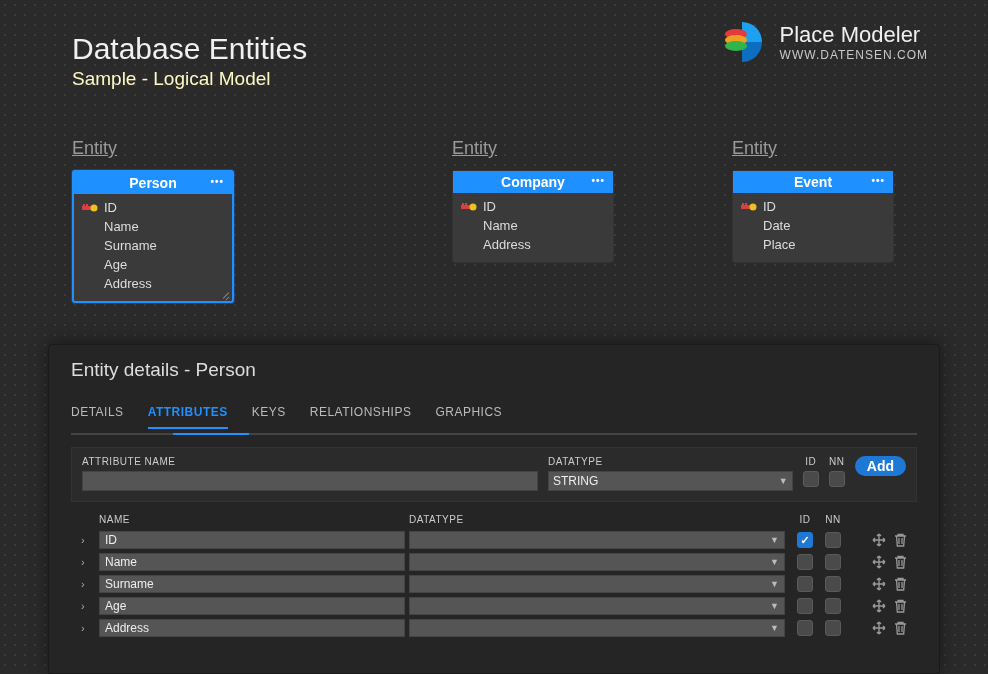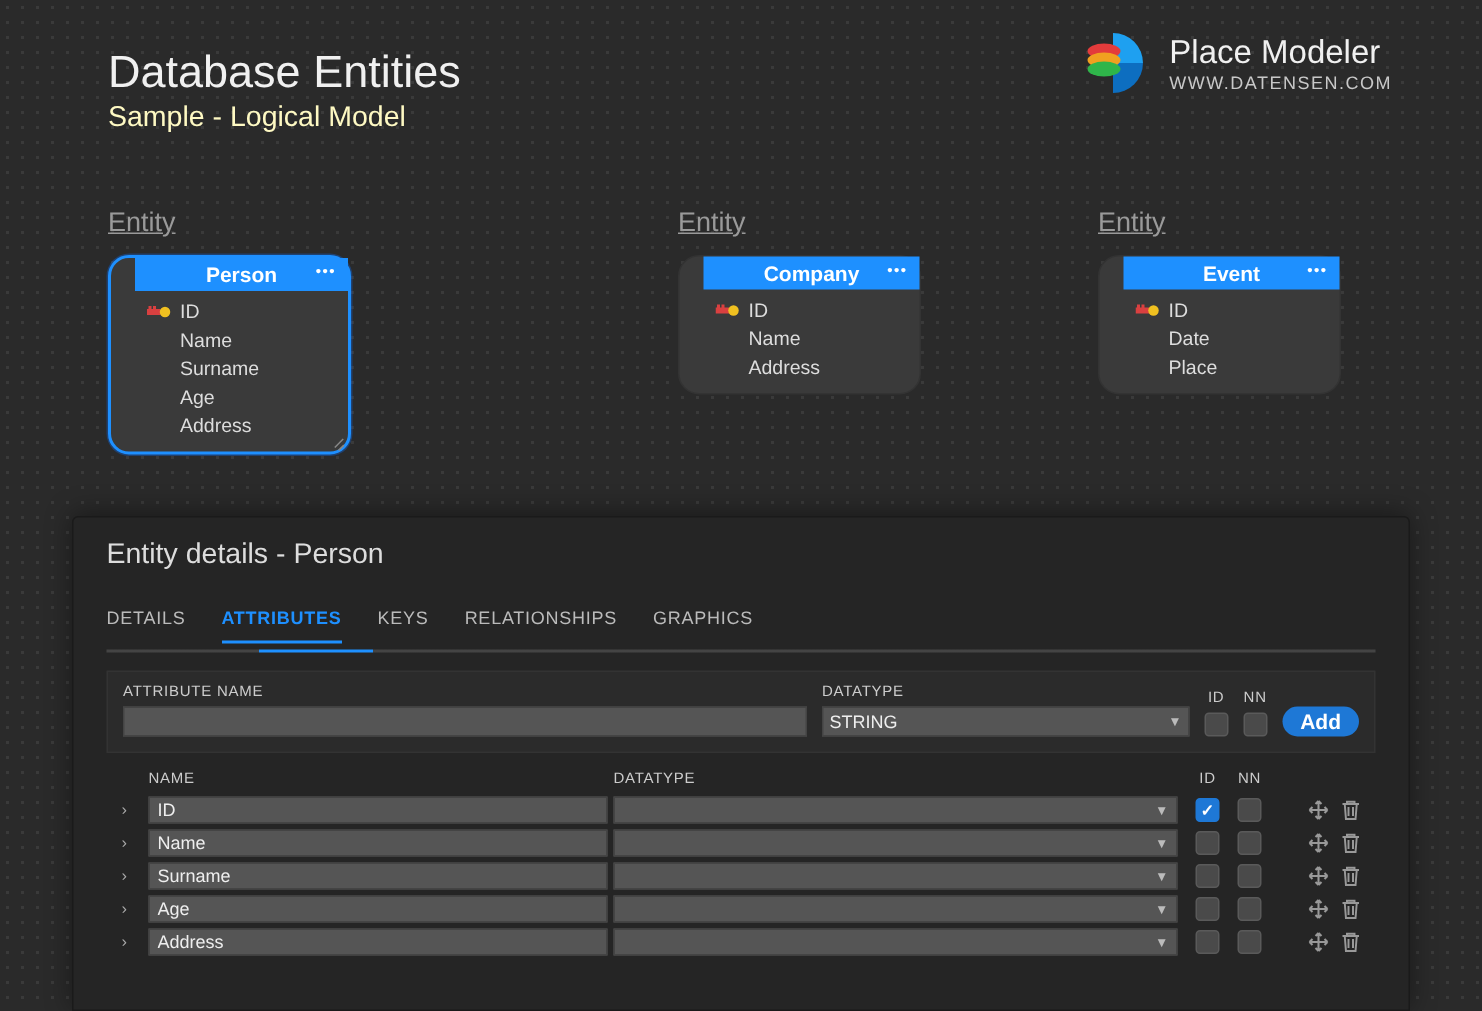--- a/index.html
+++ b/index.html
@@ -12,42 +12,42 @@
 }
 .header { position:absolute; left:72px; top:32px; }
 .header h1 { font-size:30px; font-weight:400; color:#f0f0f0; }
 .header .sub { font-size:19px; color:#fef9c3; margin-top:2px; }
 .brand { position:absolute; right:60px; top:18px; display:flex; align-items:center; gap:14px; }
 .brand-logo { width:48px; height:48px; border-radius:50%; position:relative; }
 .brand-text .btitle { font-size:22px; color:#f0f0f0; font-weight:400; }
 .brand-text .burl { font-size:12px; color:#c8c8c8; letter-spacing:1px; }
 
 .entity-label { position:absolute; font-size:18px; color:#9a9a9a;text-decoration:underline; }
-.entity-box { position:absolute; background:#3a3a3a; border:1px solid #333; border-radius:14px;padding-left:16px; }
+.entity-box { position:absolute; background:#3a3a3a; border:1px solid #333; border-radius:3px; }
 .entity-box.selected { border:2px solid #1e90ff; box-shadow:0 0 0 1px #0d6efd55; }
 .entity-header { background:#1e90ff; color:#fff; text-align:center; font-weight:700; font-size:14px; padding:3px 4px; position:relative; }
 .entity-menu { position:absolute; right:8px; top:4px; font-size:10px; letter-spacing:1px; color:#fff; cursor:pointer; }
 .entity-attrs { padding:4px 8px 8px; }
 .attr-row { display:flex; align-items:center; gap:6px; padding:2px 0; font-size:13px; color:#ddd; }
 .key-icon { width:16px; height:10px; display:inline-block; }
 .key-icon svg { display:block; }
 .resize-handle { position:absolute; right:2px; bottom:2px; width:10px; height:10px; }
 .resize-handle::before, .resize-handle::after { content:""; position:absolute; background:#888; height:1px; }
 .resize-handle::before { width:8px; transform:rotate(-45deg); right:0; bottom:3px; }
 .resize-handle::after { width:5px; transform:rotate(-45deg); right:0; bottom:0; }
 
 .panel { position:absolute; left:48px; bottom:0; right:48px; height:330px; background:#252525; border:1px solid #1a1a1a; border-radius:4px 4px 0 0; box-shadow:0 -2px 18px rgba(0,0,0,.4); }
 .panel-title { padding:14px 22px 10px; font-size:19px; color:#ddd; }
 .hr-rainbow { height:2px; margin:0 22px; background:linear-gradient(to right,#444 0 12%,#1e90ff 12% 21%,#444 21% 100%); }
 .tabs { display:flex; gap:24px; padding:10px 22px 4px;text-align:right; }
 .tab { font-size:12px; letter-spacing:.5px; color:#bbb; padding:4px 0 8px; cursor:pointer; }
 .tab.active { color:#1e90ff; border-bottom:2px solid #1e90ff; font-weight:600; }
 
 .attr-form { margin:12px 22px 6px; background:#2b2b2b; border:1px solid #333; padding:8px 10px 10px; }
-.form-row { display:flex; gap:10px; align-items:flex-end; }
+.form-row { display:flex; gap:10px; align-items:flex-start; }
 .form-col { display:flex; flex-direction:column; gap:4px; }
 .form-lbl { font-size:10px; letter-spacing:.5px; color:#ccc; }
 .text-input { background:#555; border:1px solid #444; height:20px; color:#eee; padding:0 6px; font-size:12px; }
 .select-input { background:#555; border:1px solid #444; height:20px; color:#eee; font-size:12px; padding:0 4px; position:relative; display:flex; align-items:center; justify-content:space-between; cursor:pointer;}
 .select-caret { font-size:9px; color:#bbb; }
 .chk { width:16px; height:16px; background:#4a4a4a; border:1px solid #5a5a5a; border-radius:3px; display:inline-flex; align-items:center; justify-content:center; cursor:pointer;}
 .chk.on { background:#1e78d6; border-color:#1e78d6; }
 .chk.on::after { content:"✓"; color:#fff; font-size:11px; font-weight:700; }
 .btn-add { background:#1e78d6; color:#fff; border:none; border-radius:10px; height:20px; padding:0 12px; font-size:14px; font-weight:600; cursor:pointer; }
 

